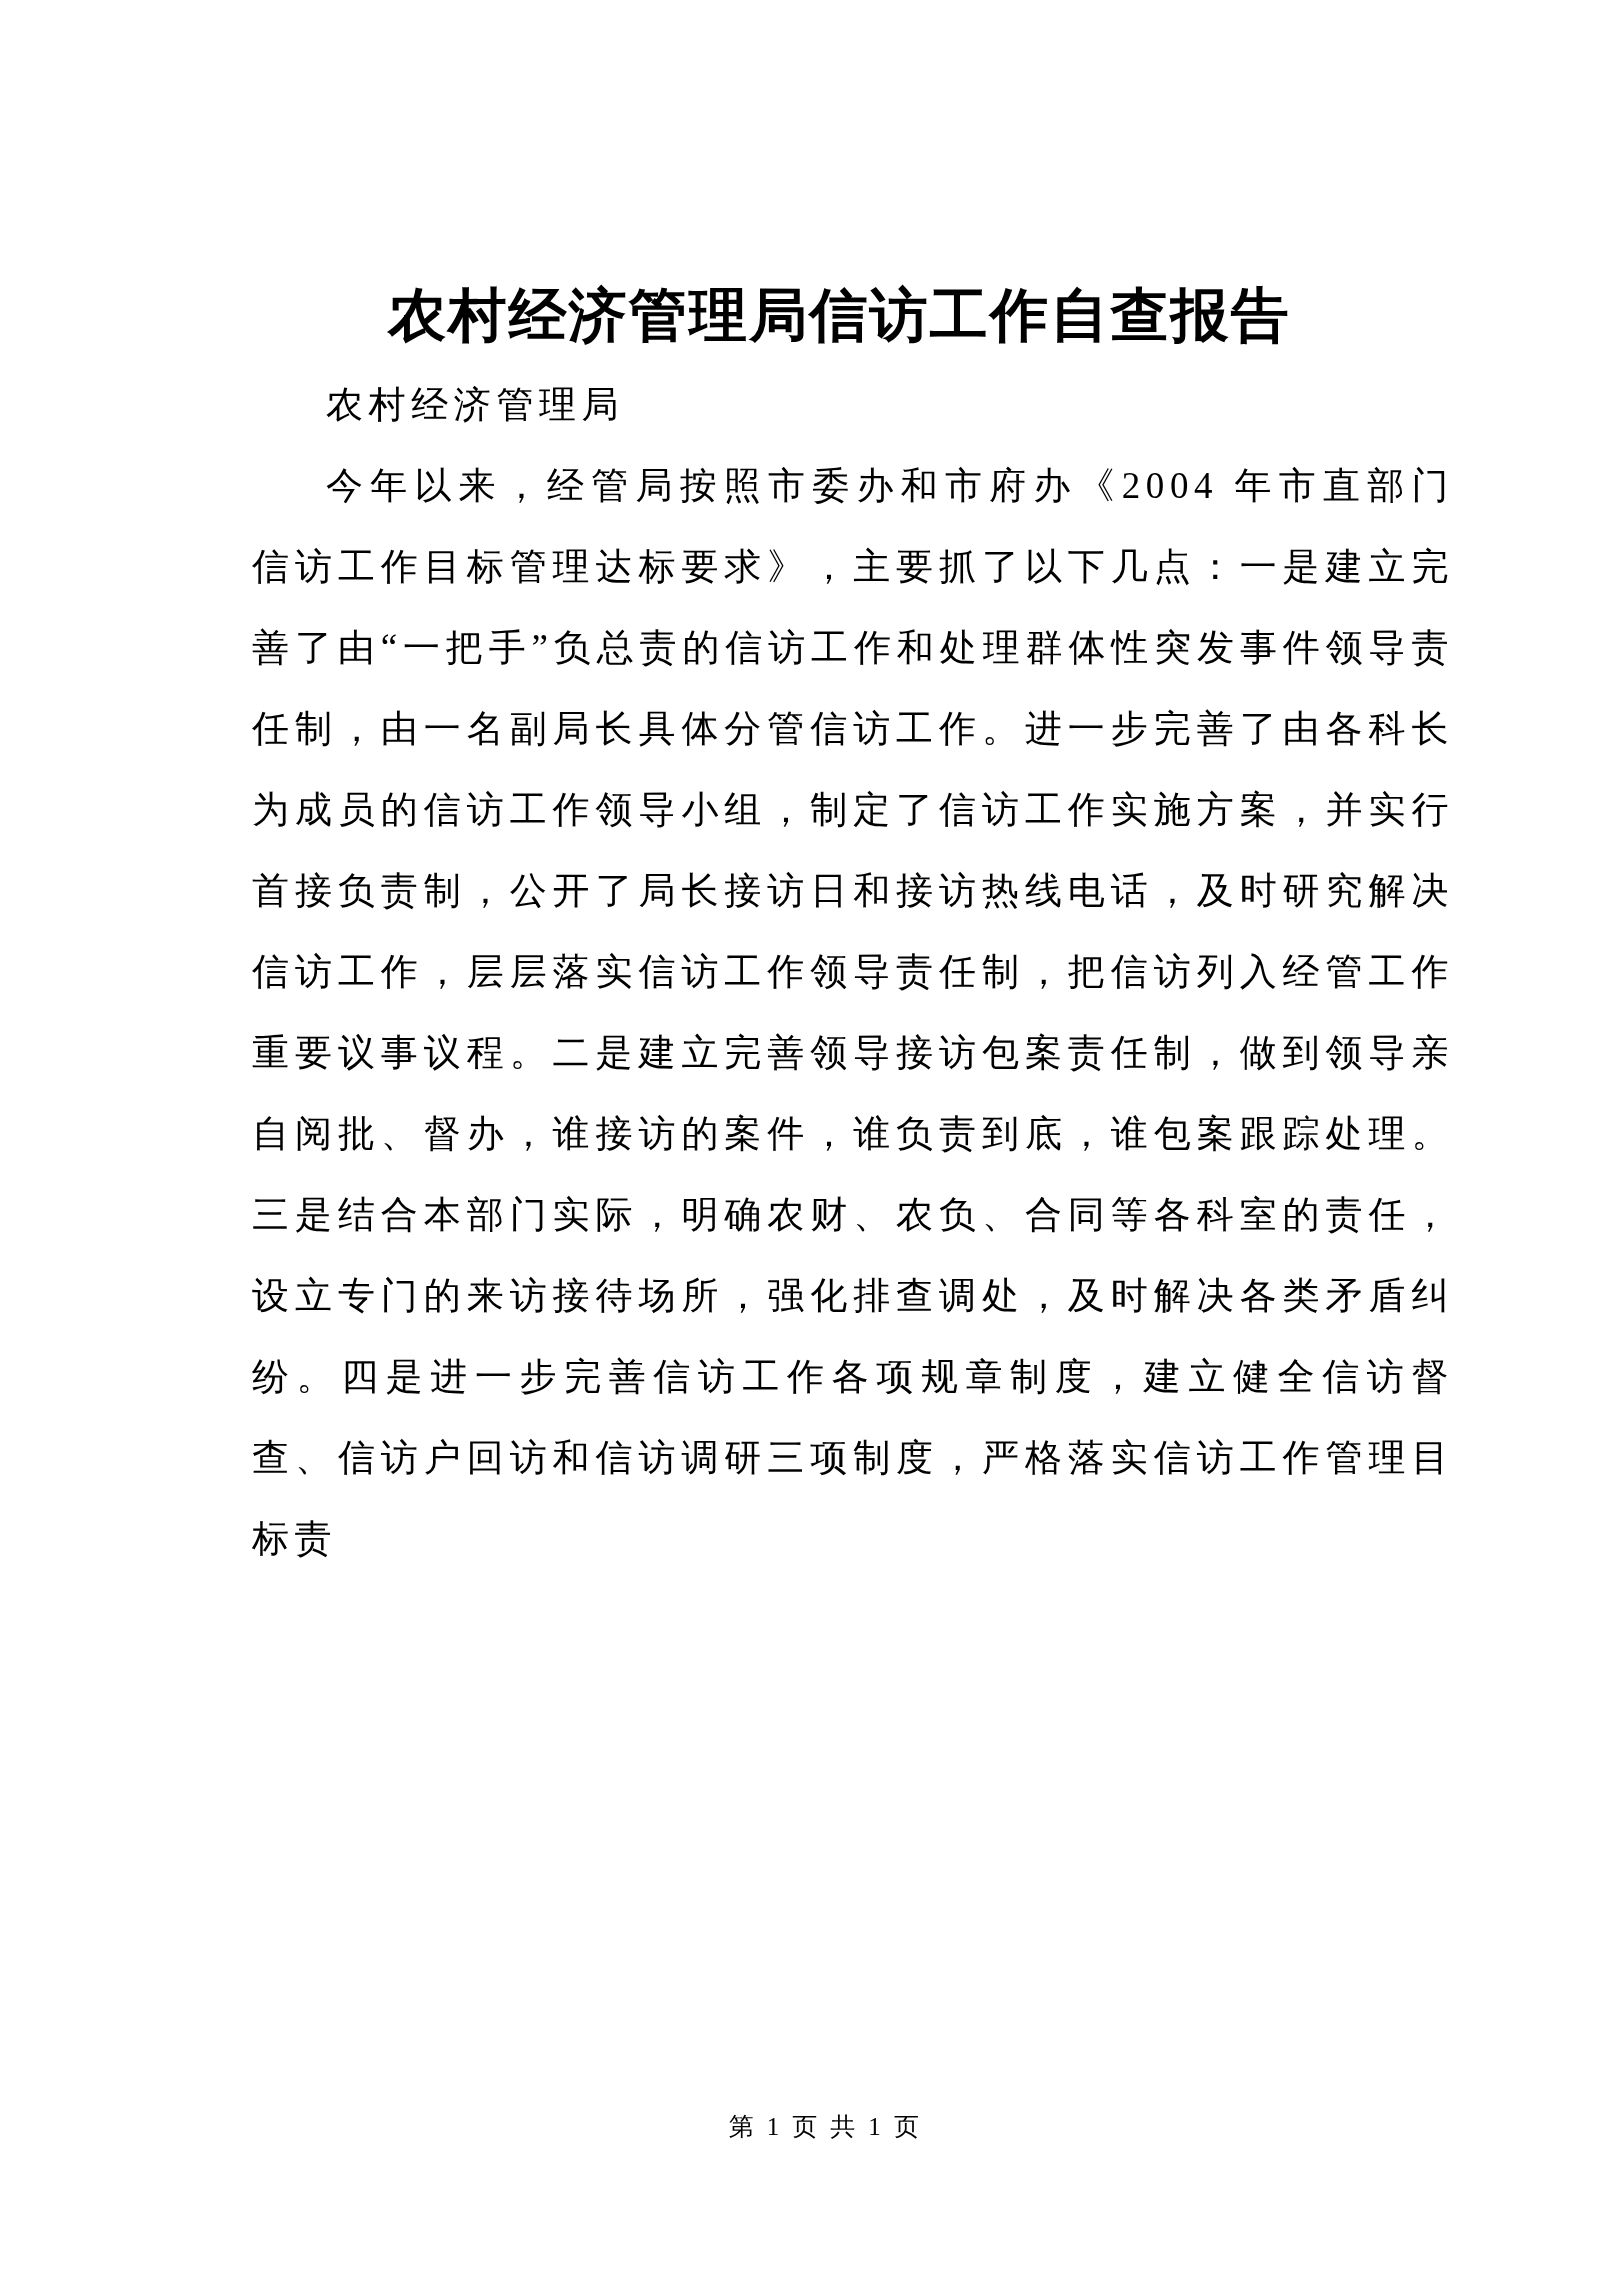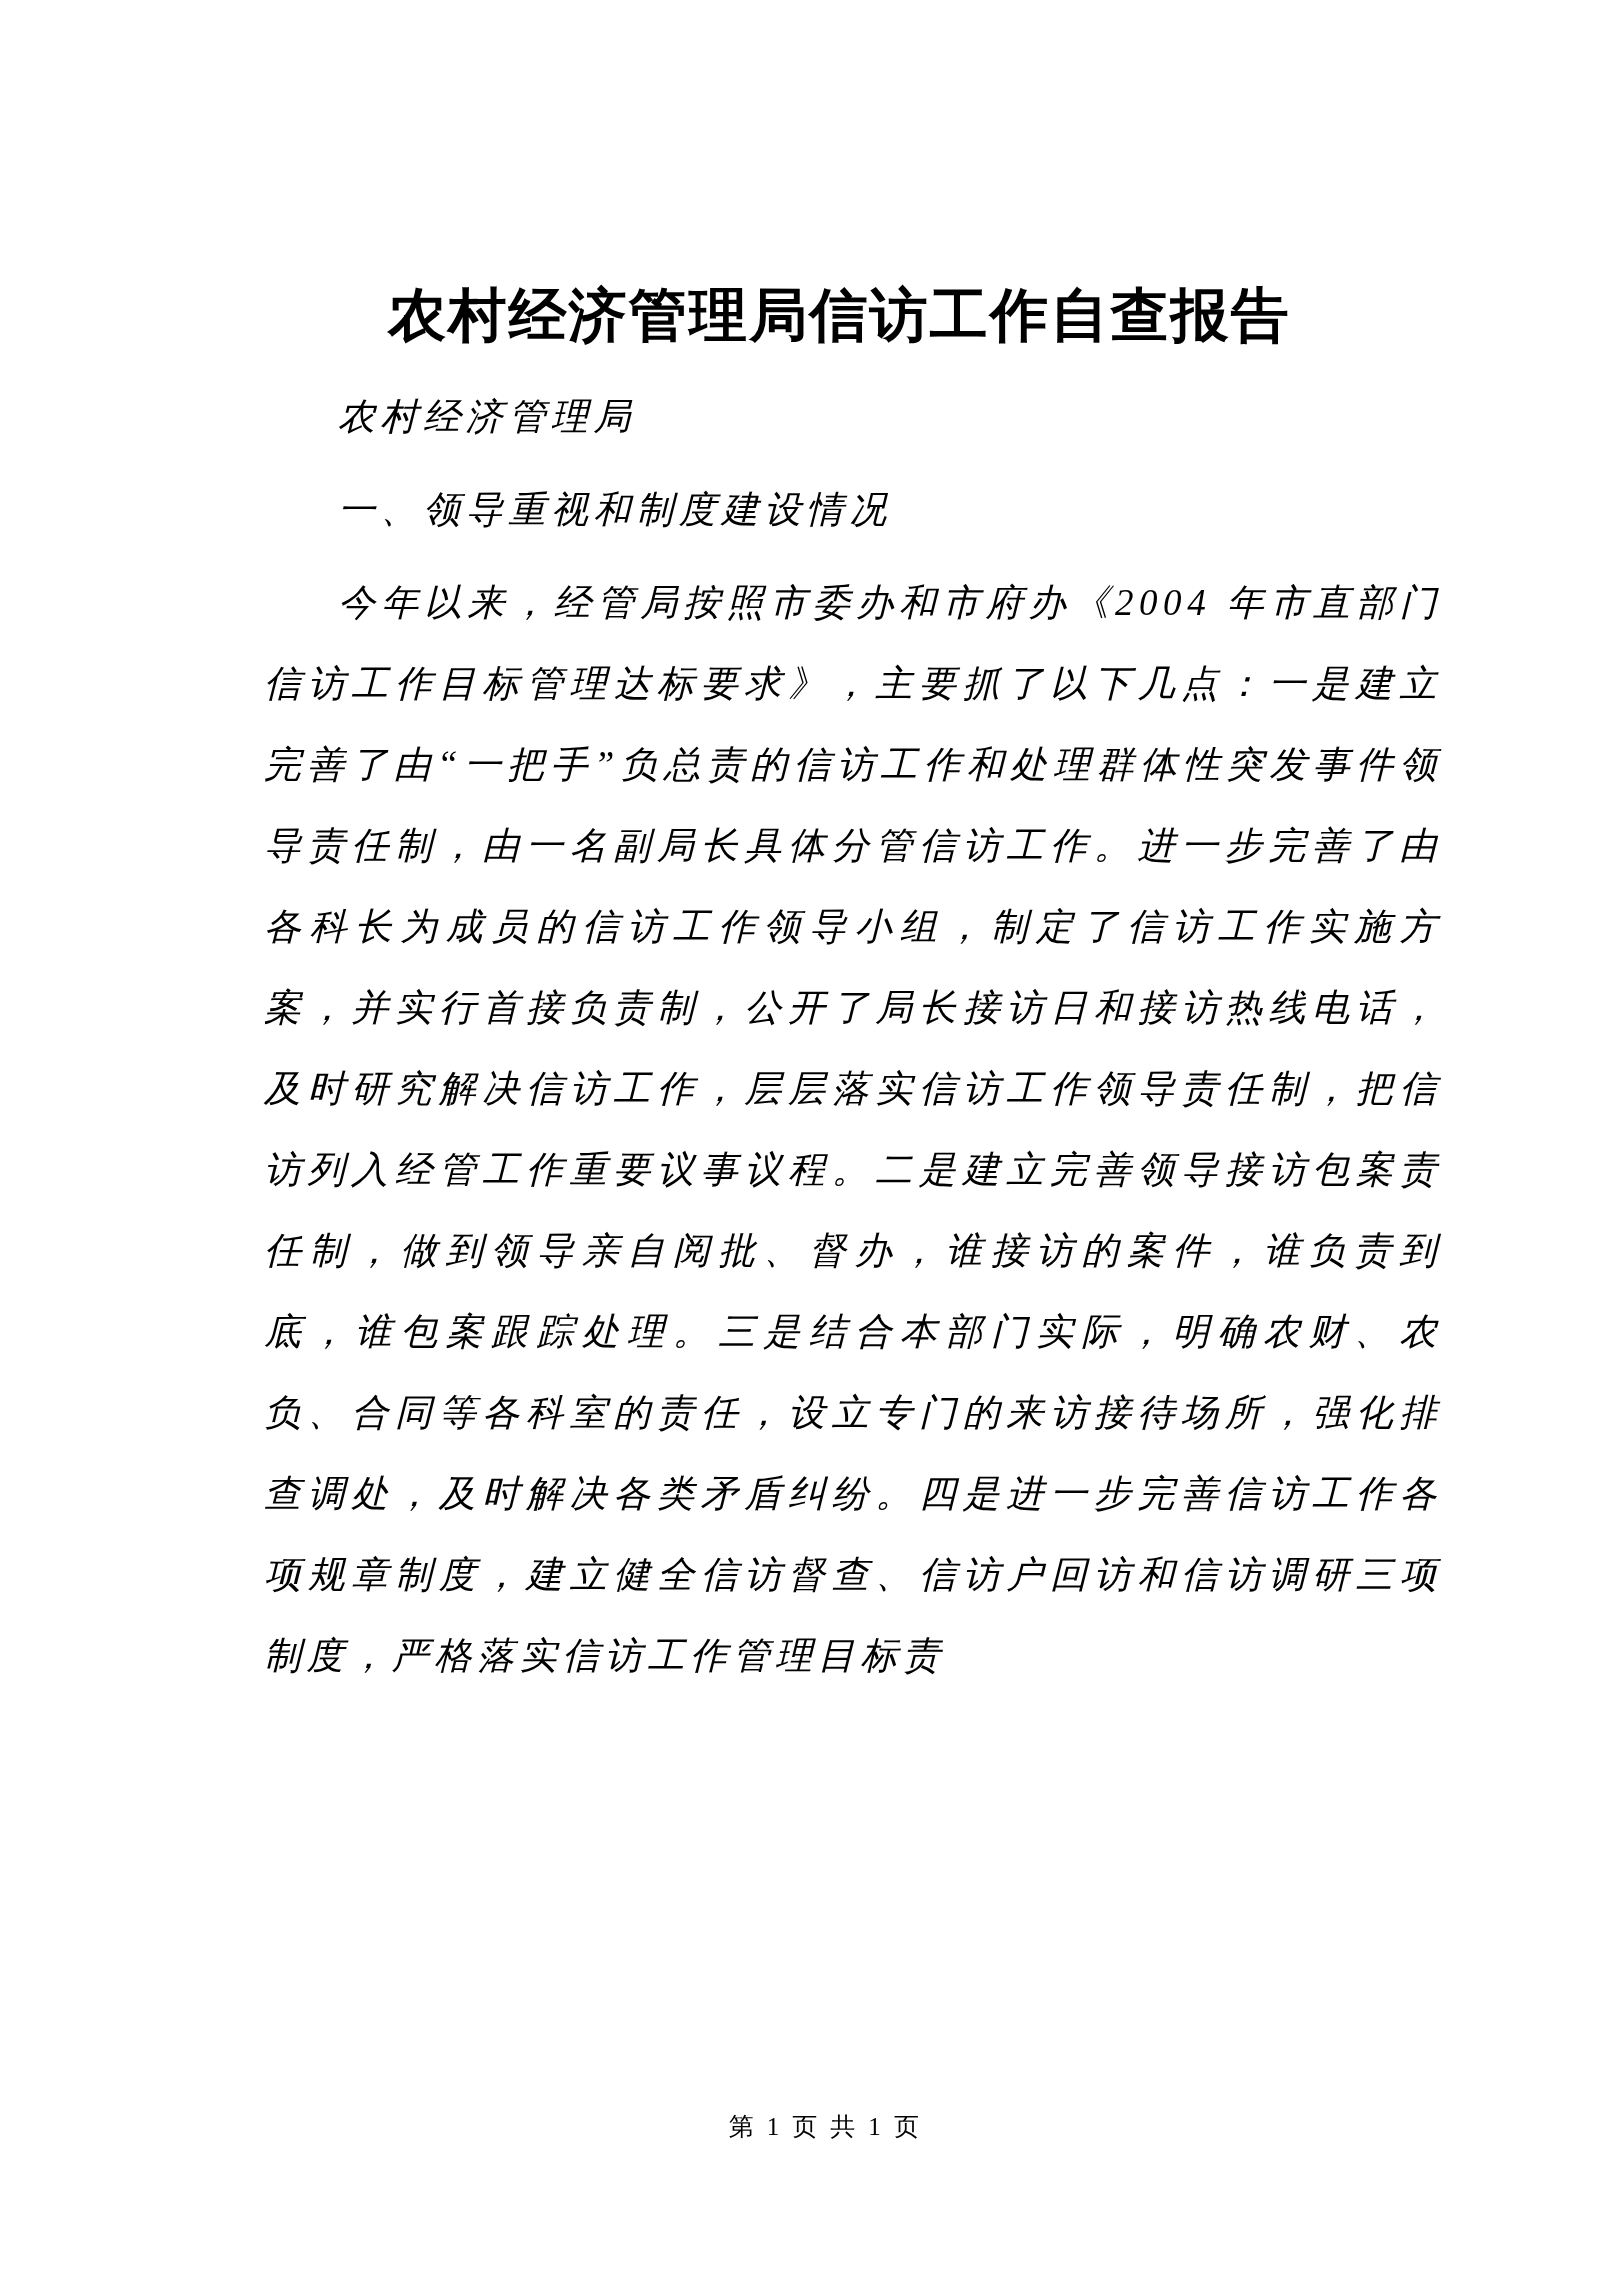--- a/index.html
+++ b/index.html
@@ -27,26 +27,25 @@
     letter-spacing: 2.2px;
     font-family: "Liberation Serif", "DejaVu Serif", serif;
   }
   .doc-body {
     margin: 0 197px 0 224px;
     font-size: 37px;
     line-height: 81px;
     letter-spacing: 5.6px;
   }
   .doc-body p {
-    margin: 12px;
+    margin: 0;
     text-indent: 2em;
     text-align: justify;
     text-justify: inter-character;
     word-break: break-all;
-    font-style: italic;
   }
   .doc-footer {
     position: absolute;
     top: 2104px;
     left: 0;
     width: 100%;
     text-align: center;
     font-size: 25px;
     line-height: 45px;
     letter-spacing: 3.4px;
@@ -54,21 +53,20 @@
 </style>
 </head>
 <body>
 
 <div class="page">
 
   <h1 class="doc-title">农村经济管理局信访工作自查报告</h1>
 
   <div class="doc-body">
     <p>农村经济管理局</p>
-    <p>一、领导重视和制度建设情况</p>
     <p>今年以来，经管局按照市委办和市府办《2004 年市直部门信访工作目标管理达标要求》，主要抓了以下几点：一是建立完善了由“一把手”负总责的信访工作和处理群体性突发事件领导责任制，由一名副局长具体分管信访工作。进一步完善了由各科长为成员的信访工作领导小组，制定了信访工作实施方案，并实行首接负责制，公开了局长接访日和接访热线电话，及时研究解决信访工作，层层落实信访工作领导责任制，把信访列入经管工作重要议事议程。二是建立完善领导接访包案责任制，做到领导亲自阅批、督办，谁接访的案件，谁负责到底，谁包案跟踪处理。三是结合本部门实际，明确农财、农负、合同等各科室的责任，设立专门的来访接待场所，强化排查调处，及时解决各类矛盾纠纷。四是进一步完善信访工作各项规章制度，建立健全信访督查、信访户回访和信访调研三项制度，严格落实信访工作管理目标责</p>
   </div>
 
   <div class="doc-footer">
     <span>第 1 页 共 1 页</span>
   </div>
 
 </div>
 
 

